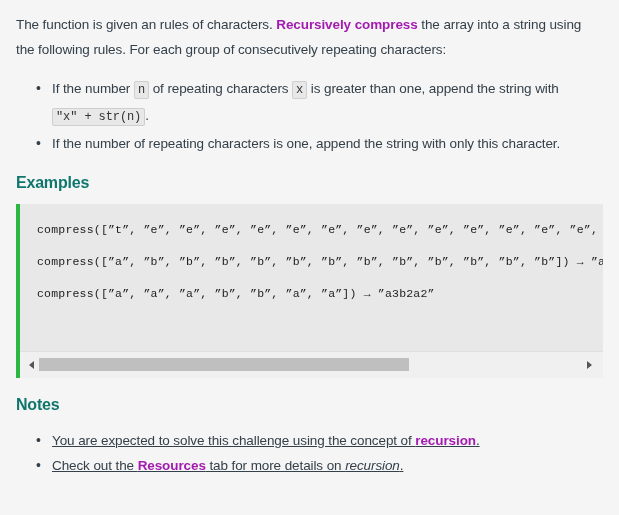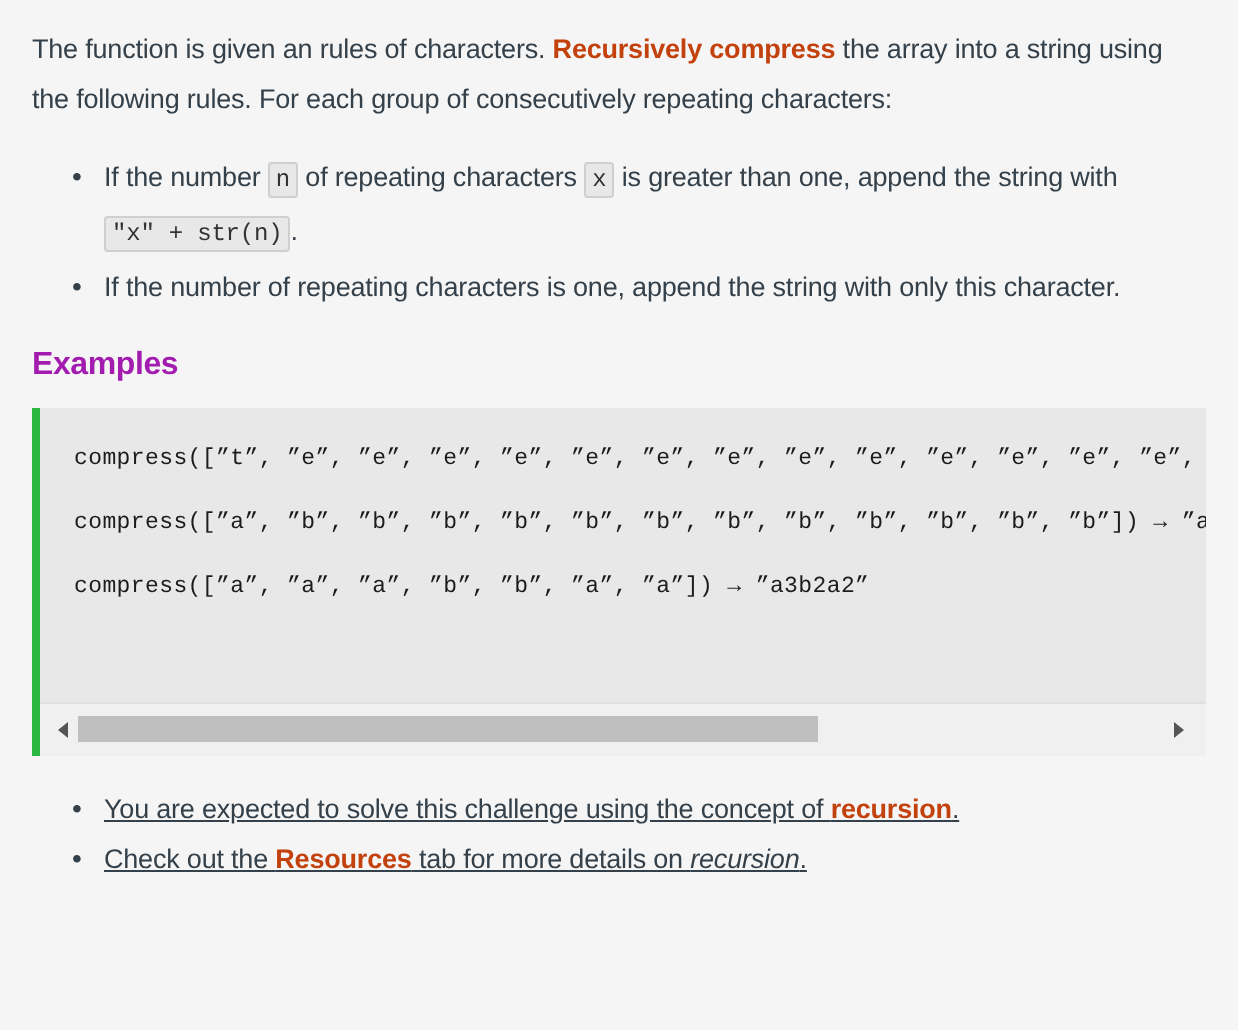--- a/index.html
+++ b/index.html
@@ -24,21 +24,21 @@
   }
 
   p.intro {
     margin: 0;
     font-size: 13.5px;
     line-height: 25px;
     color: #34404a;
     letter-spacing: -0.1px;
   }
 
-  strong { font-weight: bold; color: #c2410c; }
+  strong { font-weight: bold; color: #a21caf; }
   em { font-style: italic; }
 
   ul.rules {
     margin: 14px 0 0 0;
     padding-left: 36px;
     list-style: none;
   }
   ul.rules > li {
     position: relative;
     font-size: 13.5px;
@@ -63,21 +63,21 @@
     border: 1px solid #cfcfcf;
     border-radius: 2px;
     padding: 1px 3px;
     color: #333;
     white-space: nowrap;
   }
 
   h2.section {
     font-size: 16px;
     font-weight: bold;
-    color: #a21caf;
+    color: #0f766e;
     margin: 18px 0 0 0;
     letter-spacing: -0.2px;
   }
 
   
   .codeblock {
     position: relative;
     margin-top: 12px;
     background: #e8e8e8;
     border-left: 4px solid #2cb742;
@@ -186,19 +186,20 @@
       <div class="scroll-arrow left">
           <span class="tri"></span>
         </div>
       <div class="scroll-thumb"></div>
       <div class="scroll-arrow right">
           <span class="tri"></span>
         </div>
     </div>
   </div>
 
+  <h2 class="section">Notes</h2>
 
   <ul class="notes">
     <li><span>You are expected to solve this challenge using the concept of </span><strong>recursion</strong><span>.</span></li>
     <li><span>Check out the </span><strong>Resources</strong><span> tab for more details on </span><em>recursion</em><span>.</span></li>
   </ul>
 
 </div>
 
 </body></html>

